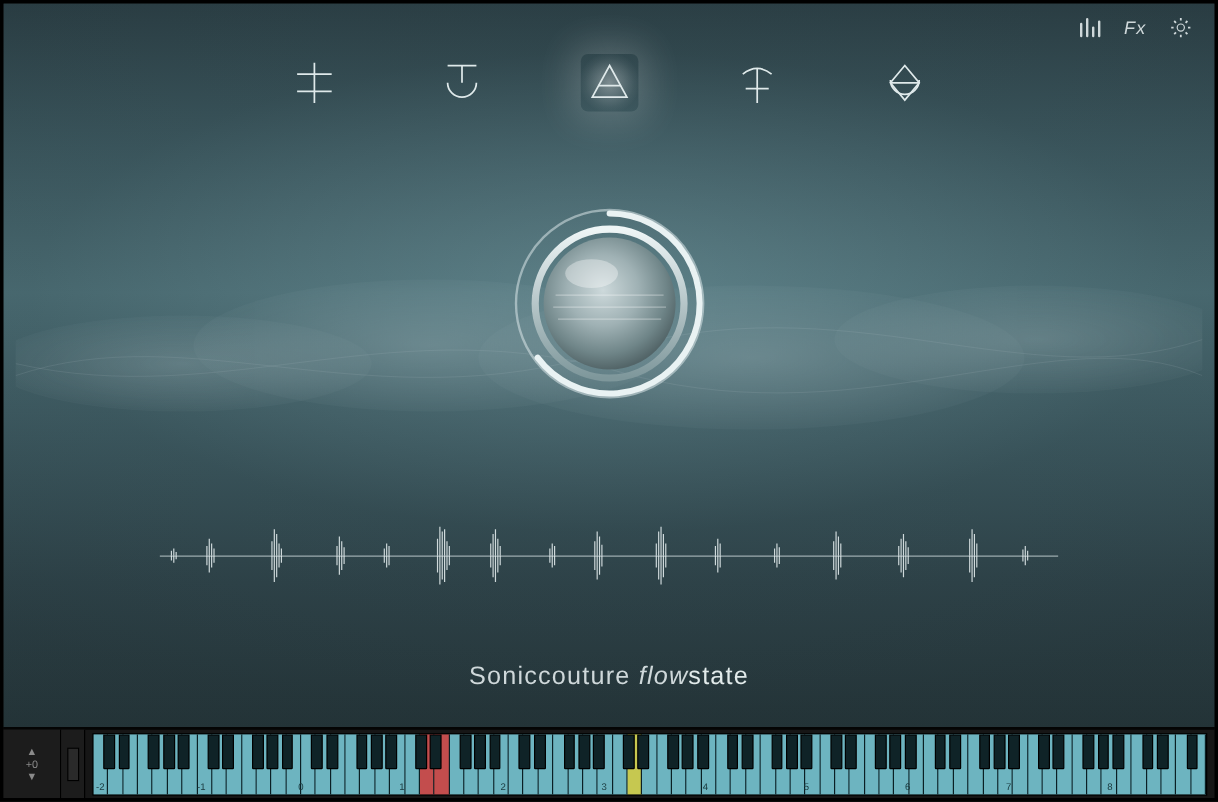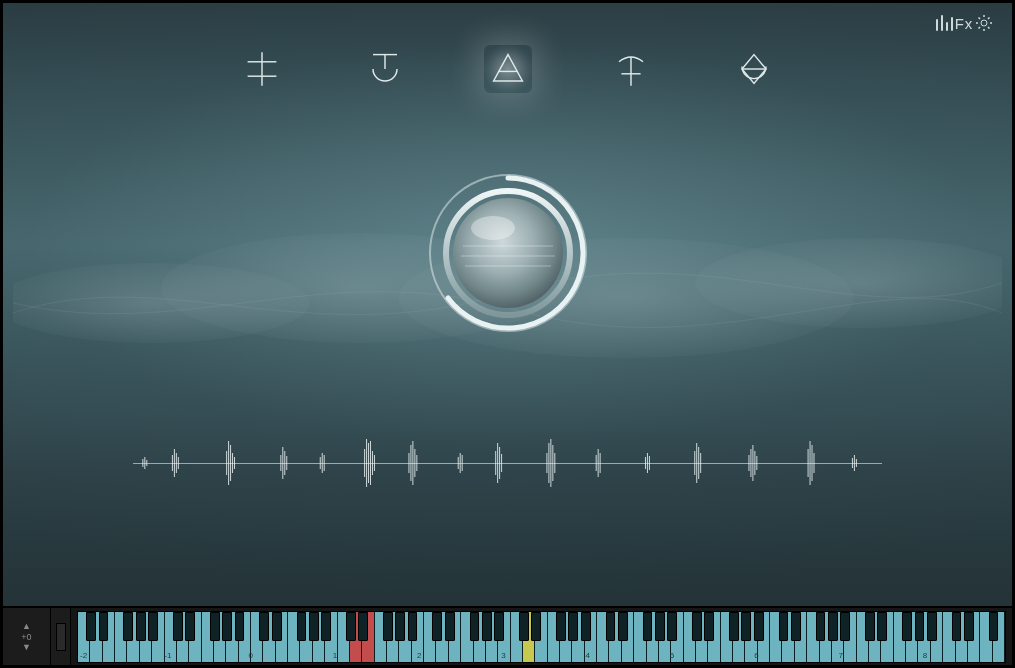--- a/index.html
+++ b/index.html
@@ -33,22 +33,23 @@
     position:relative;
     background:
       radial-gradient(1200px 500px at 50% 40%,rgba(130,170,178,.35),rgba(55,80,86,.15) 40%,rgba(28,42,46,.1) 70%),
       linear-gradient(180deg,#2a3d43 0%,#3a555c 20%,#4a6b72 40%,#3a555c 60%,#2d4147 80%,#243438 100%);
     border-bottom:1px solid #000;
     overflow:hidden;
   }
   
   .toolbar{
     position:absolute;top:10px;right:18px;
-    display:flex;gap:0;
+    display:flex;gap:18px;
     color:var(--text);
+    font-style:italic;
   }
   .toolbar .ico{width:20px;height:20px;display:flex;align-items:center;justify-content:center;cursor:pointer;}
   .toolbar svg{stroke:var(--text);fill:none;}
   .ico.fx{font-size:15px;letter-spacing:1px;font-weight:500;}
 
   
   .presets{
     position:absolute;top:42px;left:50%;transform:translateX(-50%);
     display:flex;gap:75px;align-items:center;
   }
@@ -264,20 +265,23 @@
           <path d="M470 27v8M472 27v14M474 27v10"></path>
           <path d="M520 27v6M522 27v10M524 27v7"></path>
           <path d="M570 27v12M572 27v20M574 27v16M576 27v10"></path>
           <path d="M625 27v8M627 27v14M629 27v18M631 27v12M633 27v7"></path>
           <path d="M685 27v14M687 27v22M689 27v18M691 27v10"></path>
           <path d="M730 27v5M732 27v8M734 27v4"></path>
         </g>
       </svg>
     </div>
 
+    <div class="title">
+      <span>Soniccouture </span><i><span>flow</span></i><span class="bold">state</span>
+    </div>
 
   </div>
 
   <div class="keystrip">
     <div class="kb-ctrl">
       <div class="arrow">▲</div>
       <div>+0</div>
       <div class="arrow">▼</div>
     </div>
     <div class="kb-pad">

